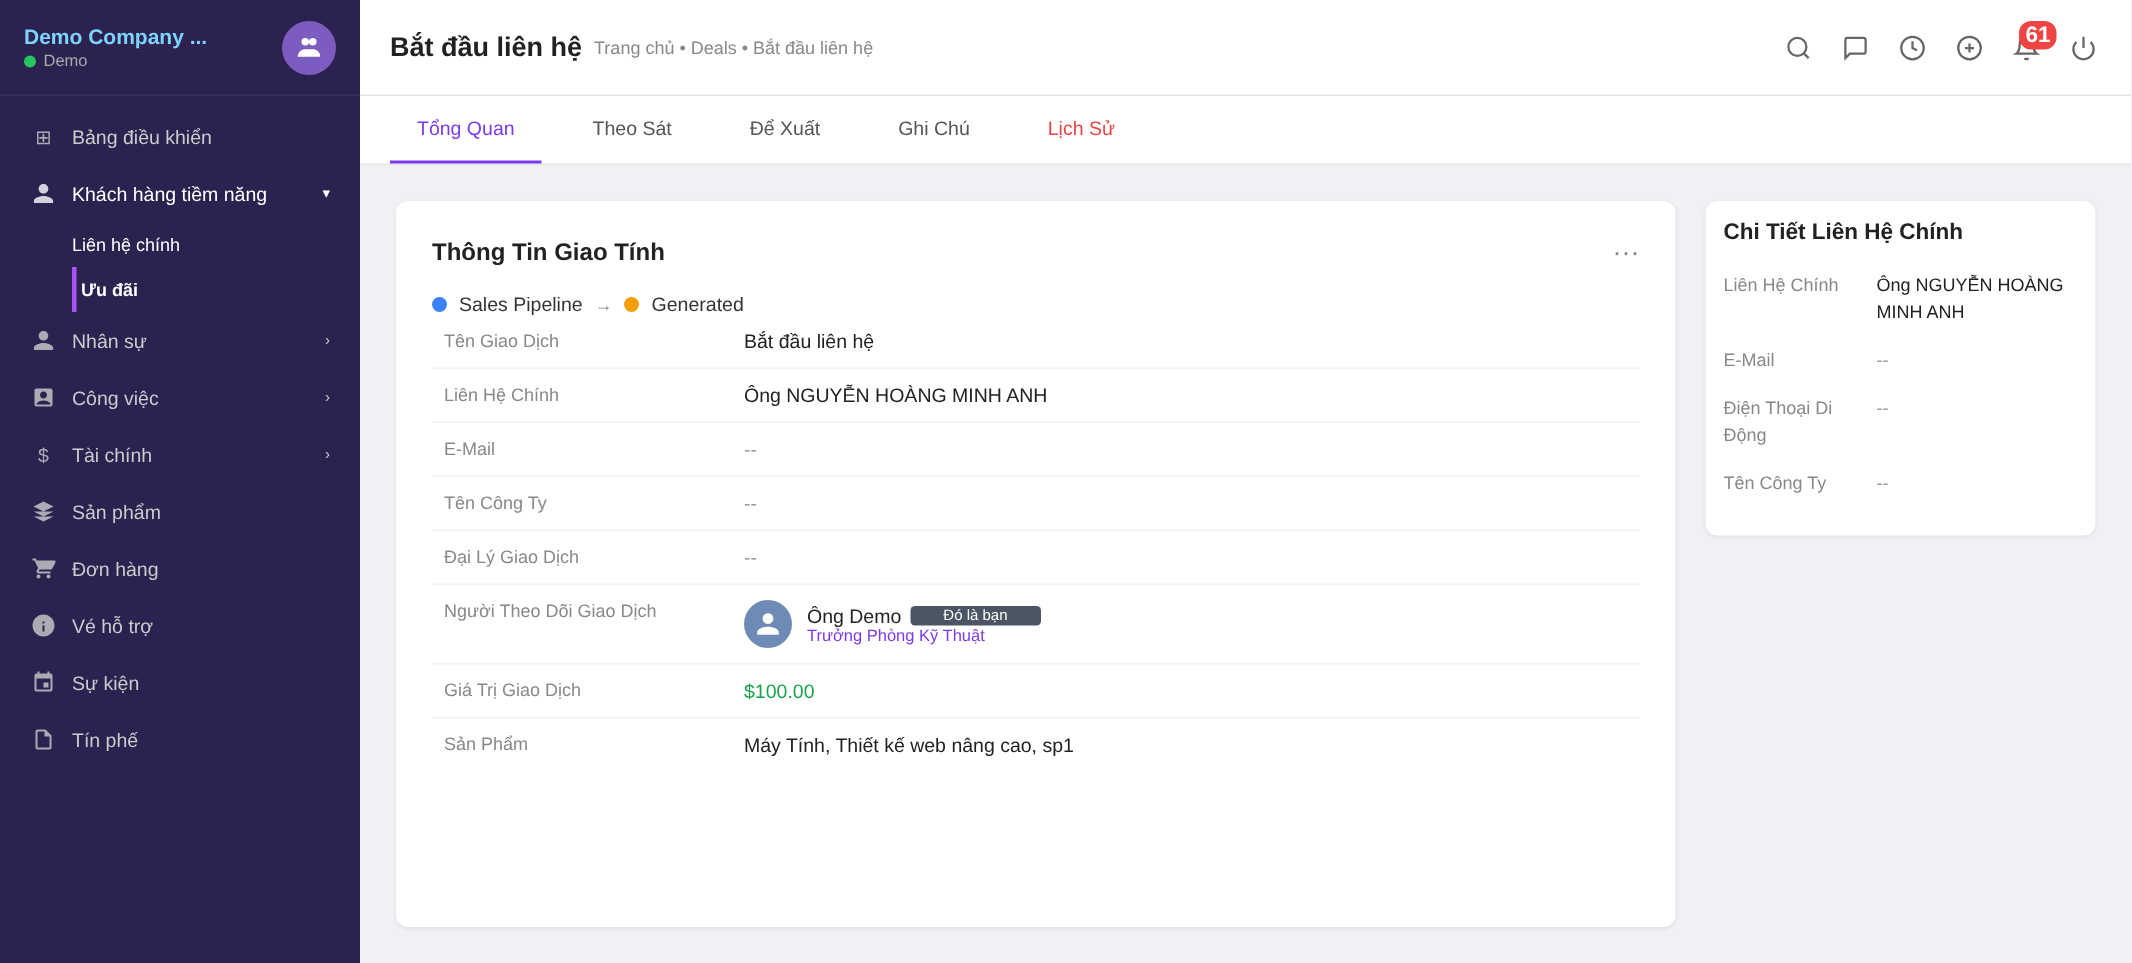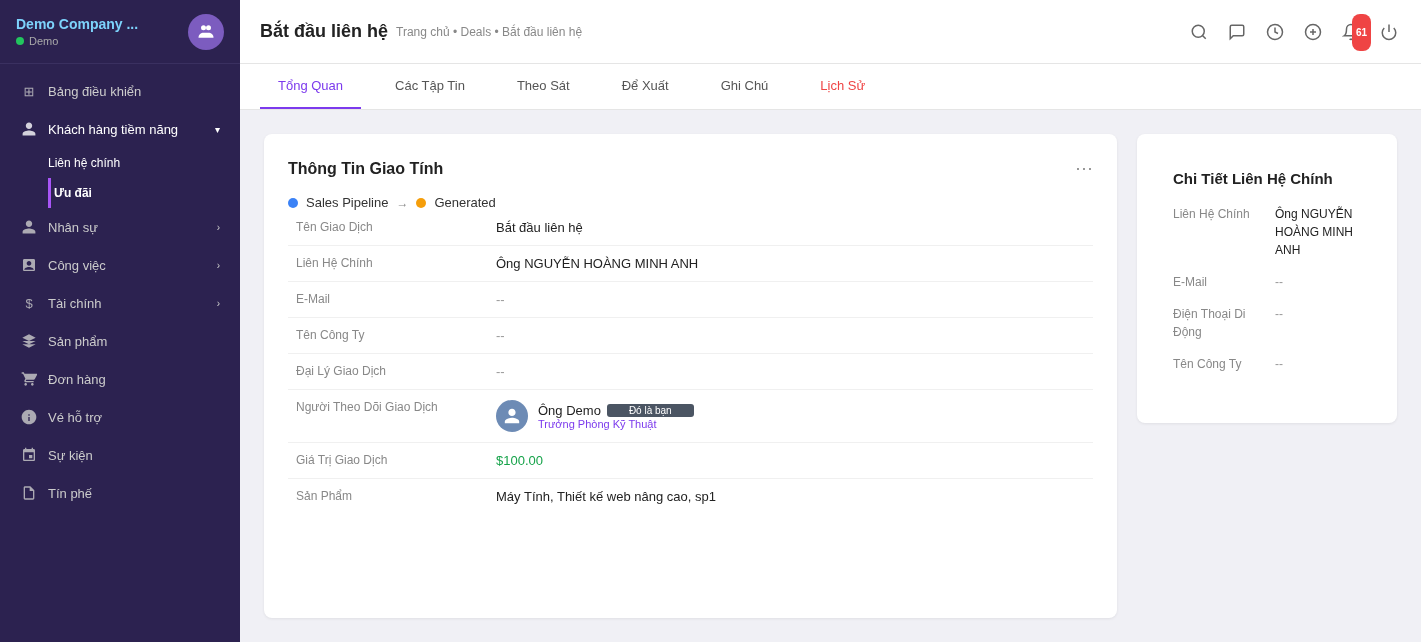--- a/index.html
+++ b/index.html
@@ -60,21 +60,21 @@
       padding: 0 20px;
       border-bottom: 1px solid #e5e5e5;
       justify-content: space-between;
     }
     .topbar-left { display: flex; align-items: center; gap: 8px; }
     .topbar-title { font-size: 18px; font-weight: bold; color: #222; }
     .topbar-breadcrumb { font-size: 12px; color: #888; }
     .topbar-right { display: flex; align-items: center; gap: 14px; }
     .topbar-icon { width: 24px; height: 24px; display: flex; align-items: center; justify-content: center; cursor: pointer; color: #666; font-size: 16px; }
     .topbar-badge-wrap { position: relative; }
-    .topbar-badge { position: absolute; top: -6px; right: -8px; background: #ef4444; color: #fff; font-size: 10px; border-radius: 8px; padding: 13px 4px; font-weight: bold; }
+    .topbar-badge { position: absolute; top: -6px; right: -8px; background: #ef4444; color: #fff; font-size: 15px; border-radius: 8px; padding: 1px 4px; font-weight: bold; }
 
     
     .tabs {
       background: #fff;
       border-bottom: 1px solid #e5e5e5;
       display: flex;
       padding: 0 20px;
       gap: 16px;
     }
     .tab {
@@ -135,21 +135,21 @@
     .follower-info { display: flex; flex-direction: column; }
     .follower-name { font-size: 13px; color: #222; display: flex; align-items: center; gap: 6px; }
     .follower-badge { background: #4b5563; color: #fff; font-size: 10px; border-radius: 3px; padding: 1px 22px; }
     .follower-title { font-size: 11px; color: #7c3aed; }
 
     
     .right-panel {
       width: 260px;
       background: #fff;
       border-radius: 8px;
-      padding: 36px;
+      padding: 12px;
       box-shadow: 0 1px 3px rgba(0,0,0,0.07);
       flex-shrink: 0;
       align-self: flex-start;
     }
     .right-panel-title { font-size: 15px; font-weight: bold; color: #222; margin-bottom: 18px; }
     .right-panel-row { display: flex; gap: 12px; margin-bottom: 14px; }
     .right-panel-label { color: #888; font-size: 12px; width: 90px; flex-shrink: 0; line-height: 1.5; }
     .right-panel-value { color: #222; font-size: 12px; line-height: 1.5; }
     .right-panel-value.muted { color: #999; }
   </style>
@@ -314,21 +314,20 @@
         <svg width="18" height="18" viewBox="0 0 24 24" fill="none" stroke="currentColor" stroke-width="2">
             <path d="M18.36 6.64a9 9 0 1 1-12.73 0"></path>
             <line x1="12" y1="2" x2="12" y2="12"></line>
           </svg>
       </div>
     </div>
   </div>
 
   <div class="tabs">
     <div class="tab active">Tổng Quan</div>
-    <div class="tab">Các Tập Tin</div>
     <div class="tab">Theo Sát</div>
     <div class="tab">Để Xuất</div>
     <div class="tab">Ghi Chú</div>
     <div class="tab red">Lịch Sử</div>
   </div>
 
   <div class="content">
 
     <div class="card">
       <div class="card-header">

